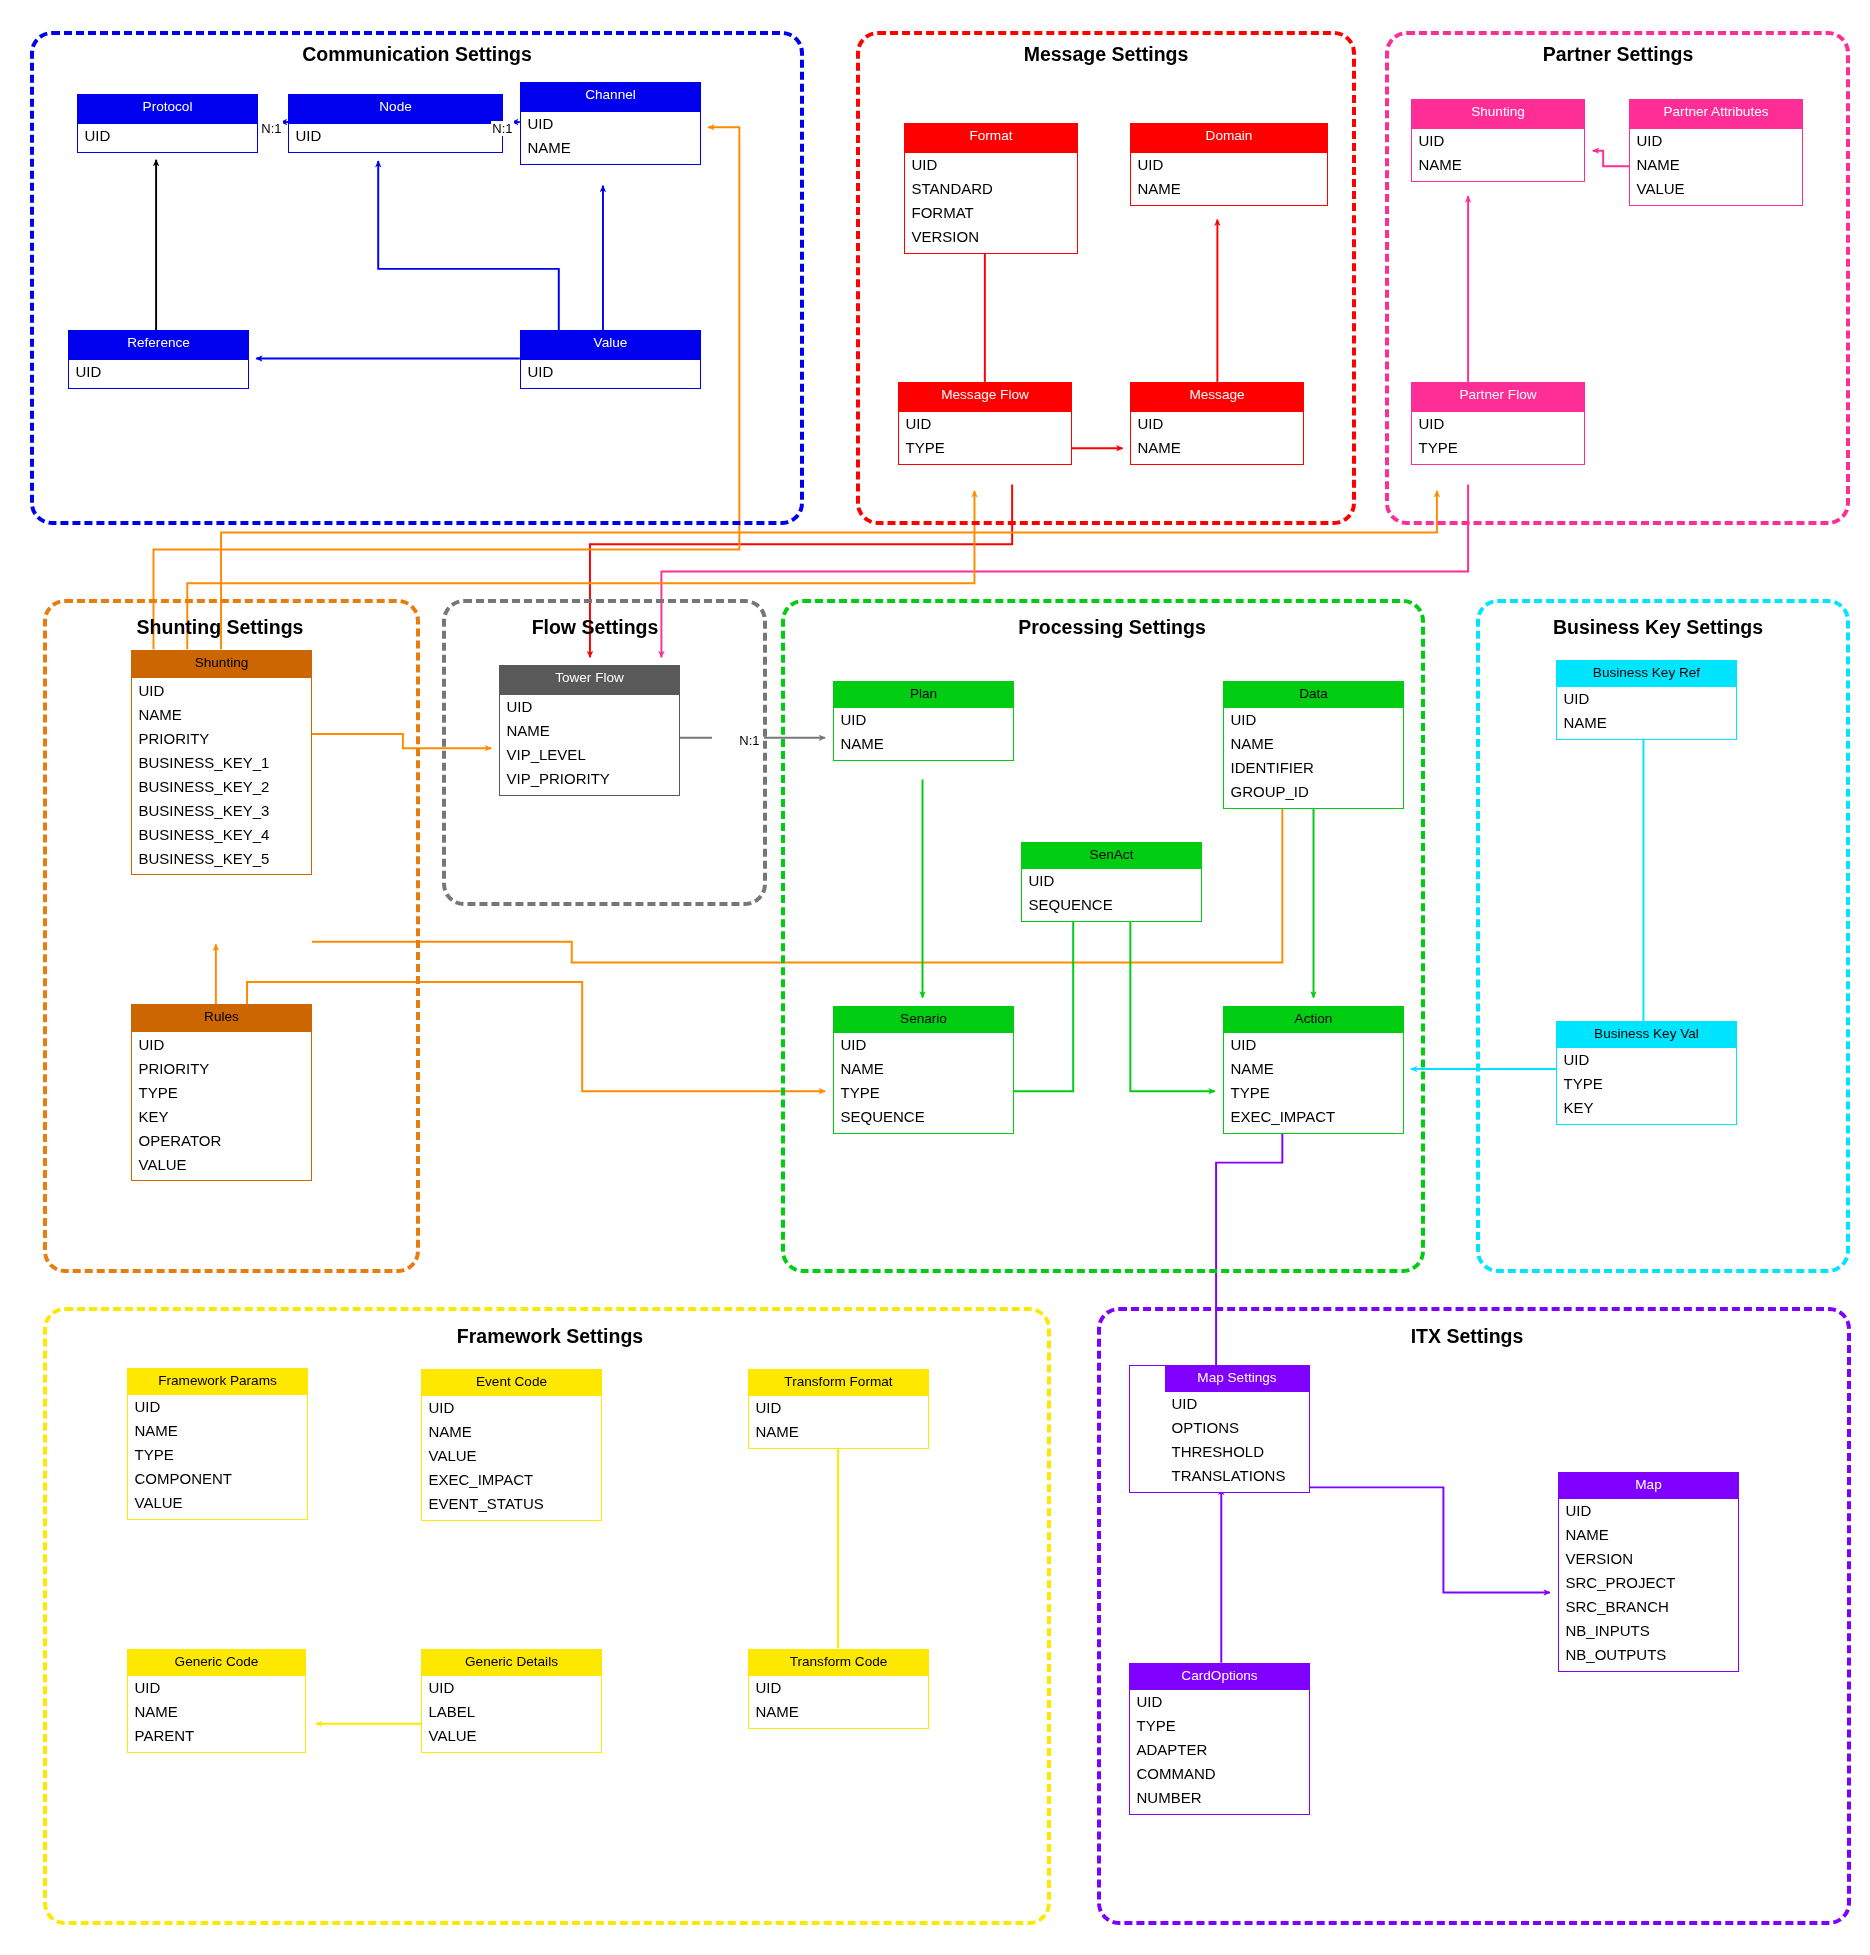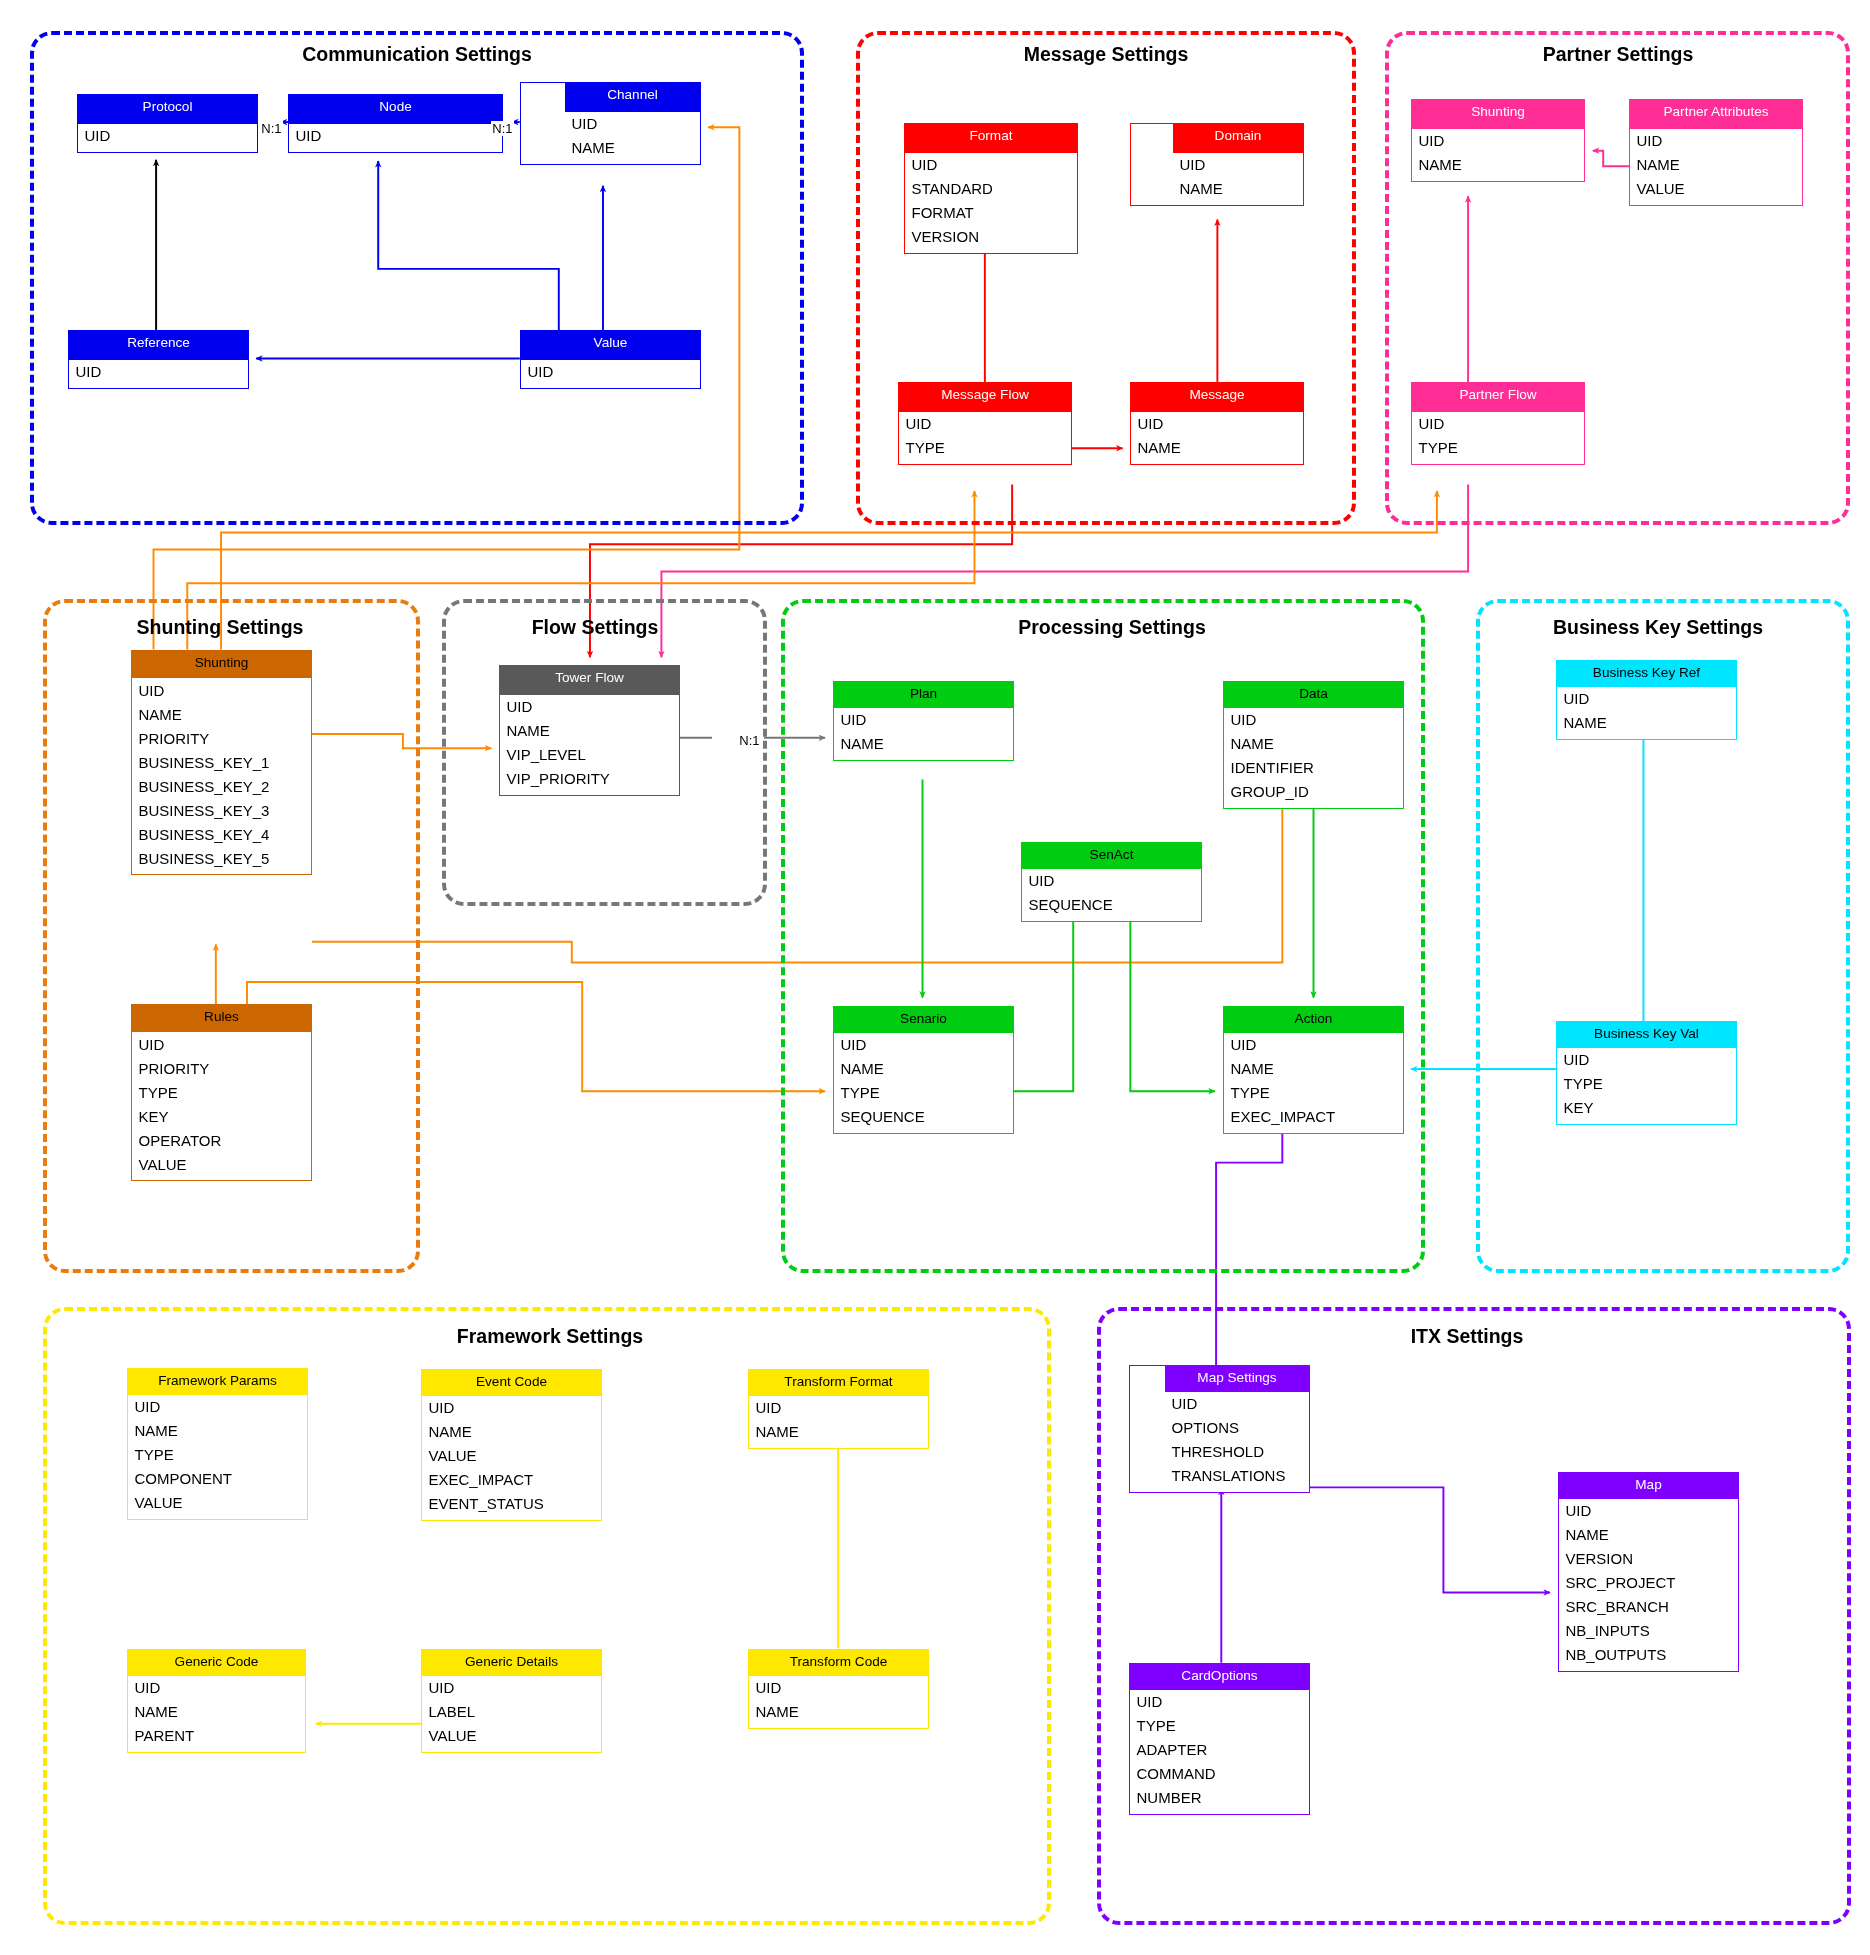--- a/index.html
+++ b/index.html
@@ -212,21 +212,21 @@
         <div class="entity-attrs">
           <div class="attr">UID</div>
         </div>
       </div>
       <div class="entity" style="left: 288px; top: 94px; width: 215px; border-color: rgb(0, 0, 238); background: rgb(255, 255, 255);">
         <div class="entity-title" style="background: rgb(0, 0, 238); color: rgb(255, 255, 255); height: 19px;">Node</div>
         <div class="entity-attrs">
           <div class="attr">UID</div>
         </div>
       </div>
-      <div class="entity" style="left: 520px; top: 82px; width: 181px; border-color: rgb(0, 0, 238); background: rgb(255, 255, 255); padding-left: 44px;">
+      <div class="entity" style="left: 520px; top: 82px; width: 181px; border-color: rgb(0, 0, 238); background: rgb(255, 255, 255);">
         <div class="entity-title" style="background: rgb(0, 0, 238); color: rgb(255, 255, 255); height: 19px;">Channel</div>
         <div class="entity-attrs">
           <div class="attr">UID</div>
           <div class="attr">NAME</div>
         </div>
       </div>
       <div class="entity" style="left: 68px; top: 330px; width: 181px; border-color: rgb(0, 0, 238); background: rgb(255, 255, 255);">
         <div class="entity-title" style="background: rgb(0, 0, 238); color: rgb(255, 255, 255); height: 19px;">Reference</div>
         <div class="entity-attrs">
           <div class="attr">UID</div>
@@ -240,21 +240,21 @@
       </div>
       <div class="entity" style="left: 904px; top: 123px; width: 174px; border-color: rgb(255, 0, 0); background: rgb(255, 255, 255);">
         <div class="entity-title" style="background: rgb(255, 0, 0); color: rgb(255, 255, 255); height: 19px;">Format</div>
         <div class="entity-attrs">
           <div class="attr">UID</div>
           <div class="attr">STANDARD</div>
           <div class="attr">FORMAT</div>
           <div class="attr">VERSION</div>
         </div>
       </div>
-      <div class="entity" style="left: 1130px; top: 123px; width: 174px; border-color: rgb(255, 0, 0); background: rgb(255, 255, 255); padding-left: 42px;">
+      <div class="entity" style="left: 1130px; top: 123px; width: 198px; border-color: rgb(255, 0, 0); background: rgb(255, 255, 255);">
         <div class="entity-title" style="background: rgb(255, 0, 0); color: rgb(255, 255, 255); height: 19px;">Domain</div>
         <div class="entity-attrs">
           <div class="attr">UID</div>
           <div class="attr">NAME</div>
         </div>
       </div>
       <div class="entity" style="left: 898px; top: 382px; width: 174px; border-color: rgb(255, 0, 0); background: rgb(255, 255, 255);">
         <div class="entity-title" style="background: rgb(255, 0, 0); color: rgb(255, 255, 255); height: 19px;">Message Flow</div>
         <div class="entity-attrs">
           <div class="attr">UID</div>

